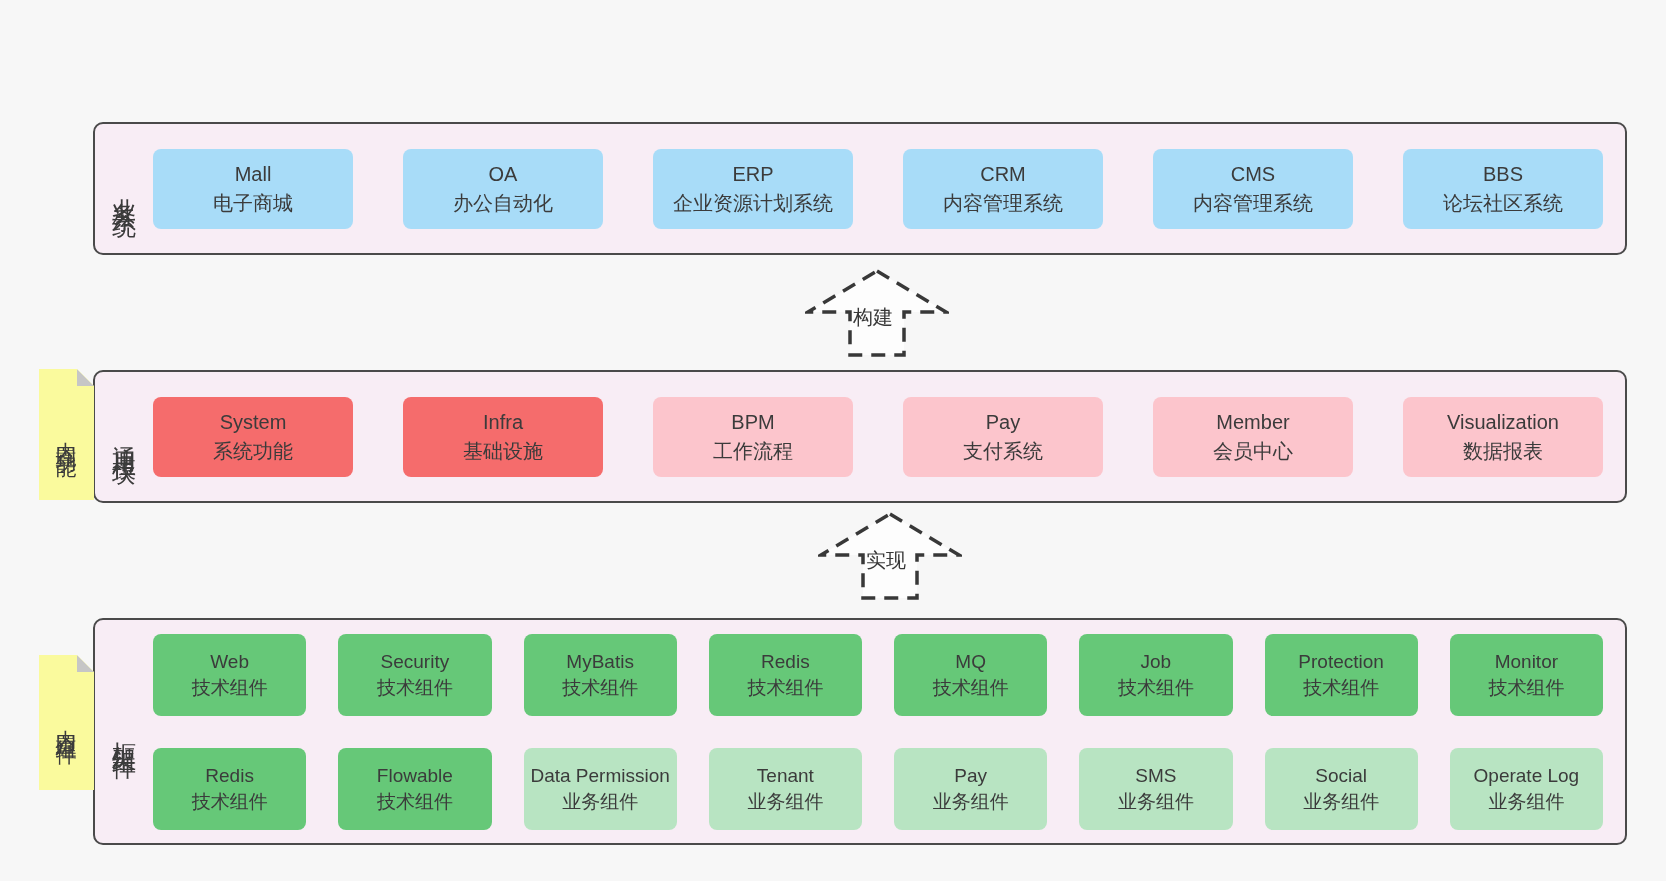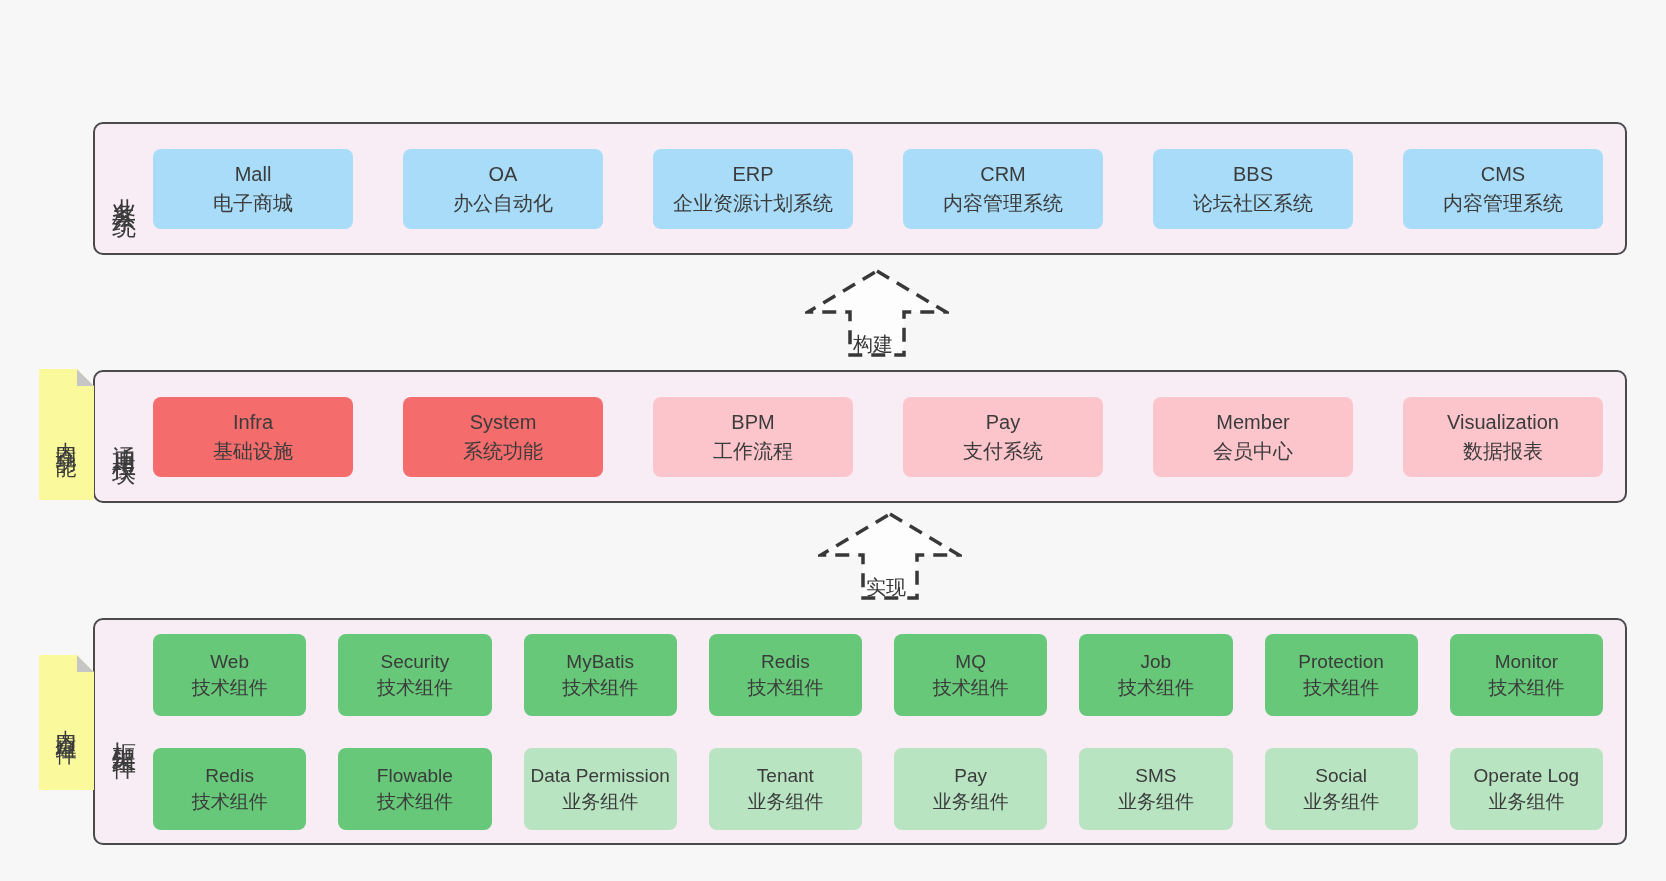--- a/index.html
+++ b/index.html
@@ -97,21 +97,20 @@
   .arrow-1 { left: 805px; top: 268px; }
   .arrow-2 { left: 818px; top: 511px; }
   .arrow svg { display: block; width: 100%; height: 100%; }
   .arrow-label {
     position: absolute;
     left: 0; right: 8px;
     top: 36px;
     text-align: center;
     font-size: 20px;
     color: var(--arrow_stroke);
-    margin-top: 27px;
   }
   .sticky {
     position: absolute;
     left: 39px;
     width: 55px;
     background: var(--sticky_yellow);
     clip-path: polygon(0 0, calc(100% - 17px) 0, 100% 17px, 100% 100%, 0 100%);
     display: flex;
     align-items: center;
     justify-content: center;
@@ -149,26 +148,26 @@
       </div>
       <div class="box blue">
         <span>ERP</span>
         <span>企业资源计划系统</span>
       </div>
       <div class="box blue">
         <span>CRM</span>
         <span>内容管理系统</span>
       </div>
       <div class="box blue">
+        <span>CMS</span>
+        <span>内容管理系统</span>
+      </div>
+      <div class="box blue">
         <span>BBS</span>
         <span>论坛社区系统</span>
-      </div>
-      <div class="box blue">
-        <span>CMS</span>
-        <span>内容管理系统</span>
       </div>
     </div>
   </section>
 
   <div class="arrow arrow-1">
     <svg viewBox="0 0 144 90">
       <polygon points="72,3 141,44 99,44 99,87 45,87 45,44 3,44" fill="var(--arrow_fill)" stroke="var(--arrow_stroke)" stroke-width="3.5" stroke-dasharray="14 9" stroke-linejoin="miter"></polygon>
     </svg>
     <div class="arrow-label">构建</div>
   </div>
@@ -176,26 +175,26 @@
   <aside class="sticky sticky-1">
     <span class="v-text">内置功能</span>
   </aside>
 
   <section class="band band-2">
     <div class="band-label-wrap">
       <span class="v-text">通用模块</span>
     </div>
     <div class="grid grid-6">
       <div class="box red">
+        <span>System</span>
+        <span>系统功能</span>
+      </div>
+      <div class="box red">
         <span>Infra</span>
         <span>基础设施</span>
-      </div>
-      <div class="box red">
-        <span>System</span>
-        <span>系统功能</span>
       </div>
       <div class="box pink">
         <span>BPM</span>
         <span>工作流程</span>
       </div>
       <div class="box pink">
         <span>Pay</span>
         <span>支付系统</span>
       </div>
       <div class="box pink">

